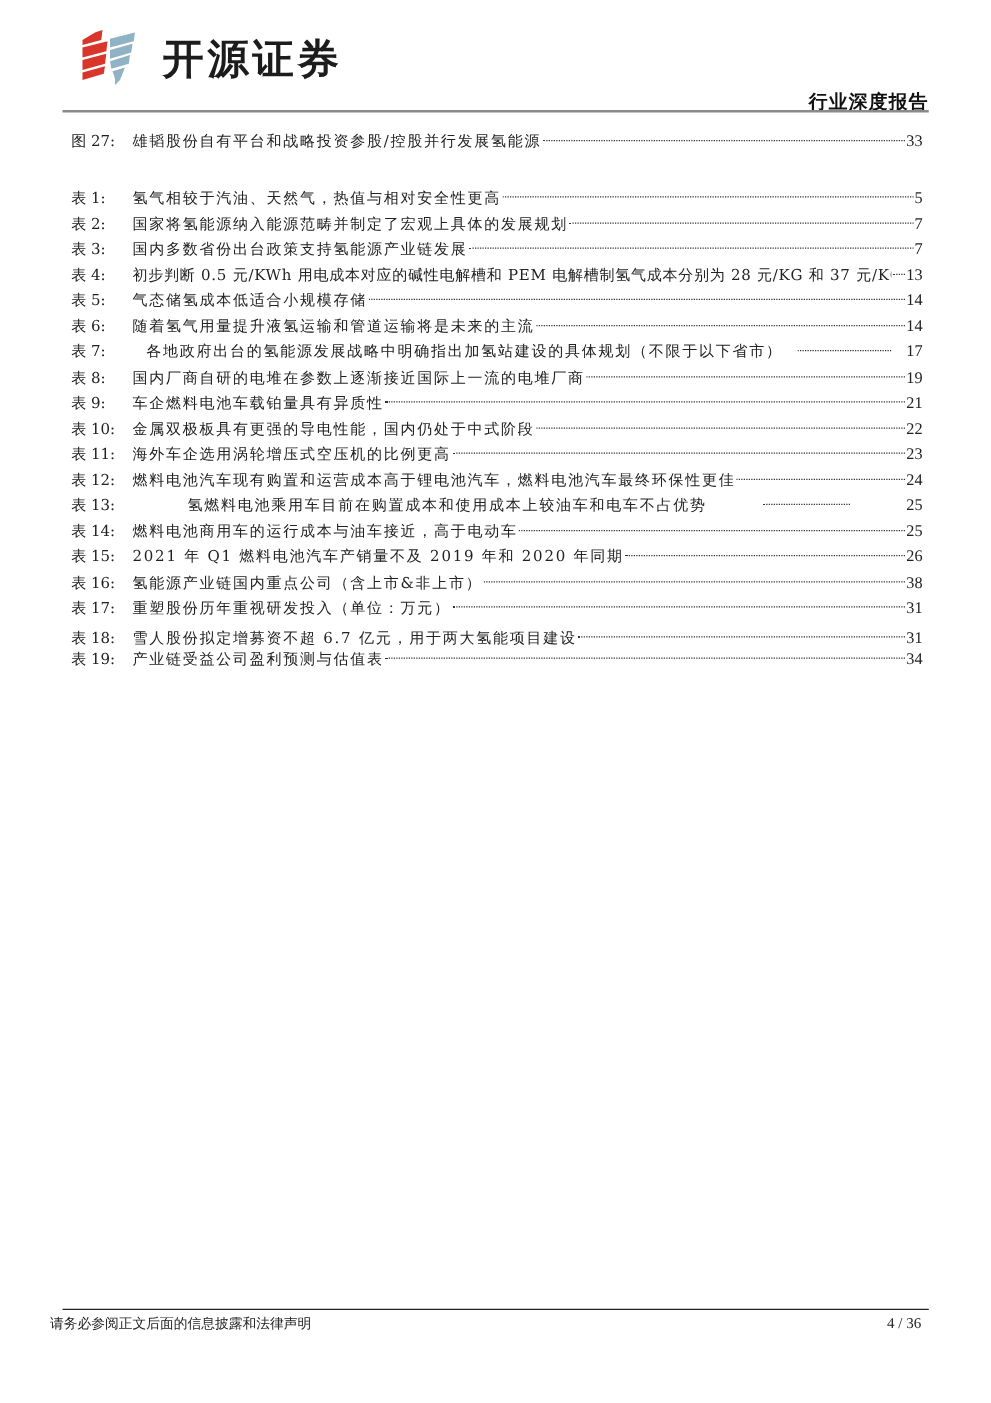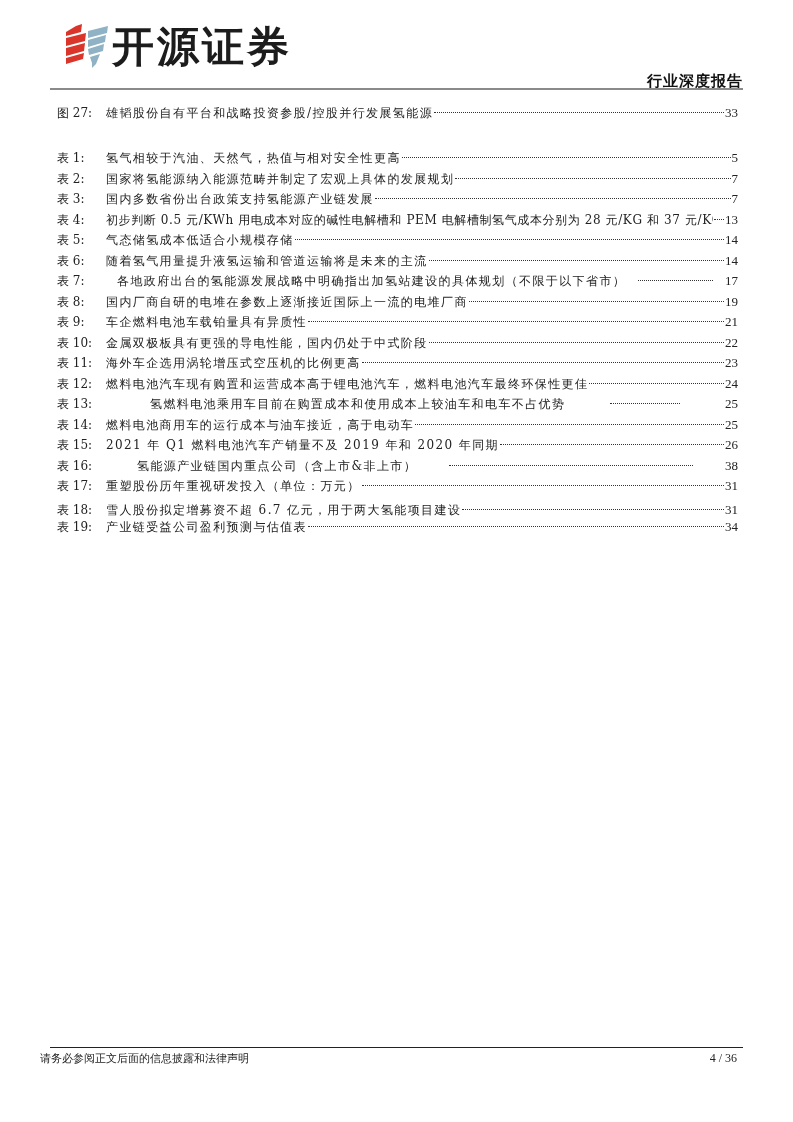--- a/index.html
+++ b/index.html
@@ -22,24 +22,24 @@
       height: 50px;
       display: flex;
       align-items: center;
     }
     .logo-mark {
       width: 48px;
       height: 50px;
       position: relative;
     }
     .logo-text {
-      margin-left: 2px;
+      margin-left: 20px;
       font-family: "DejaVu Sans", sans-serif;
       font-weight: bold;
-      font-size: 42px;
+      font-size: 33px;
       letter-spacing: 3px;
       color: #1c1c1c;
       line-height: 50px;
     }
     .report-type {
       position: absolute;
       right: 50px;
       top: 72px;
       font-family: "DejaVu Serif", serif;
       font-weight: bold;
@@ -248,21 +248,21 @@
     <span class="toc-title">燃料电池商用车的运行成本与油车接近，高于电动车</span>
     <span class="toc-dots"></span>
     <span class="toc-page">25</span>
   </div>
   <div class="toc-row" style="top:431px;">
     <span class="toc-label">表 15:</span>
     <span class="toc-title">2021 年 Q1 燃料电池汽车产销量不及 2019 年和 2020 年同期</span>
     <span class="toc-dots"></span>
     <span class="toc-page">26</span>
   </div>
-  <div class="toc-row" style="top:451.5px;gap:31px;">
+  <div class="toc-row" style="top:451.5px;">
     <span class="toc-label">表 16:</span>
     <span class="toc-title">氢能源产业链国内重点公司（含上市&amp;非上市）</span>
     <span class="toc-dots"></span>
     <span class="toc-page">38</span>
   </div>
   <div class="toc-row" style="top:472px;">
     <span class="toc-label">表 17:</span>
     <span class="toc-title">重塑股份历年重视研发投入（单位：万元）</span>
     <span class="toc-dots"></span>
     <span class="toc-page">31</span>

